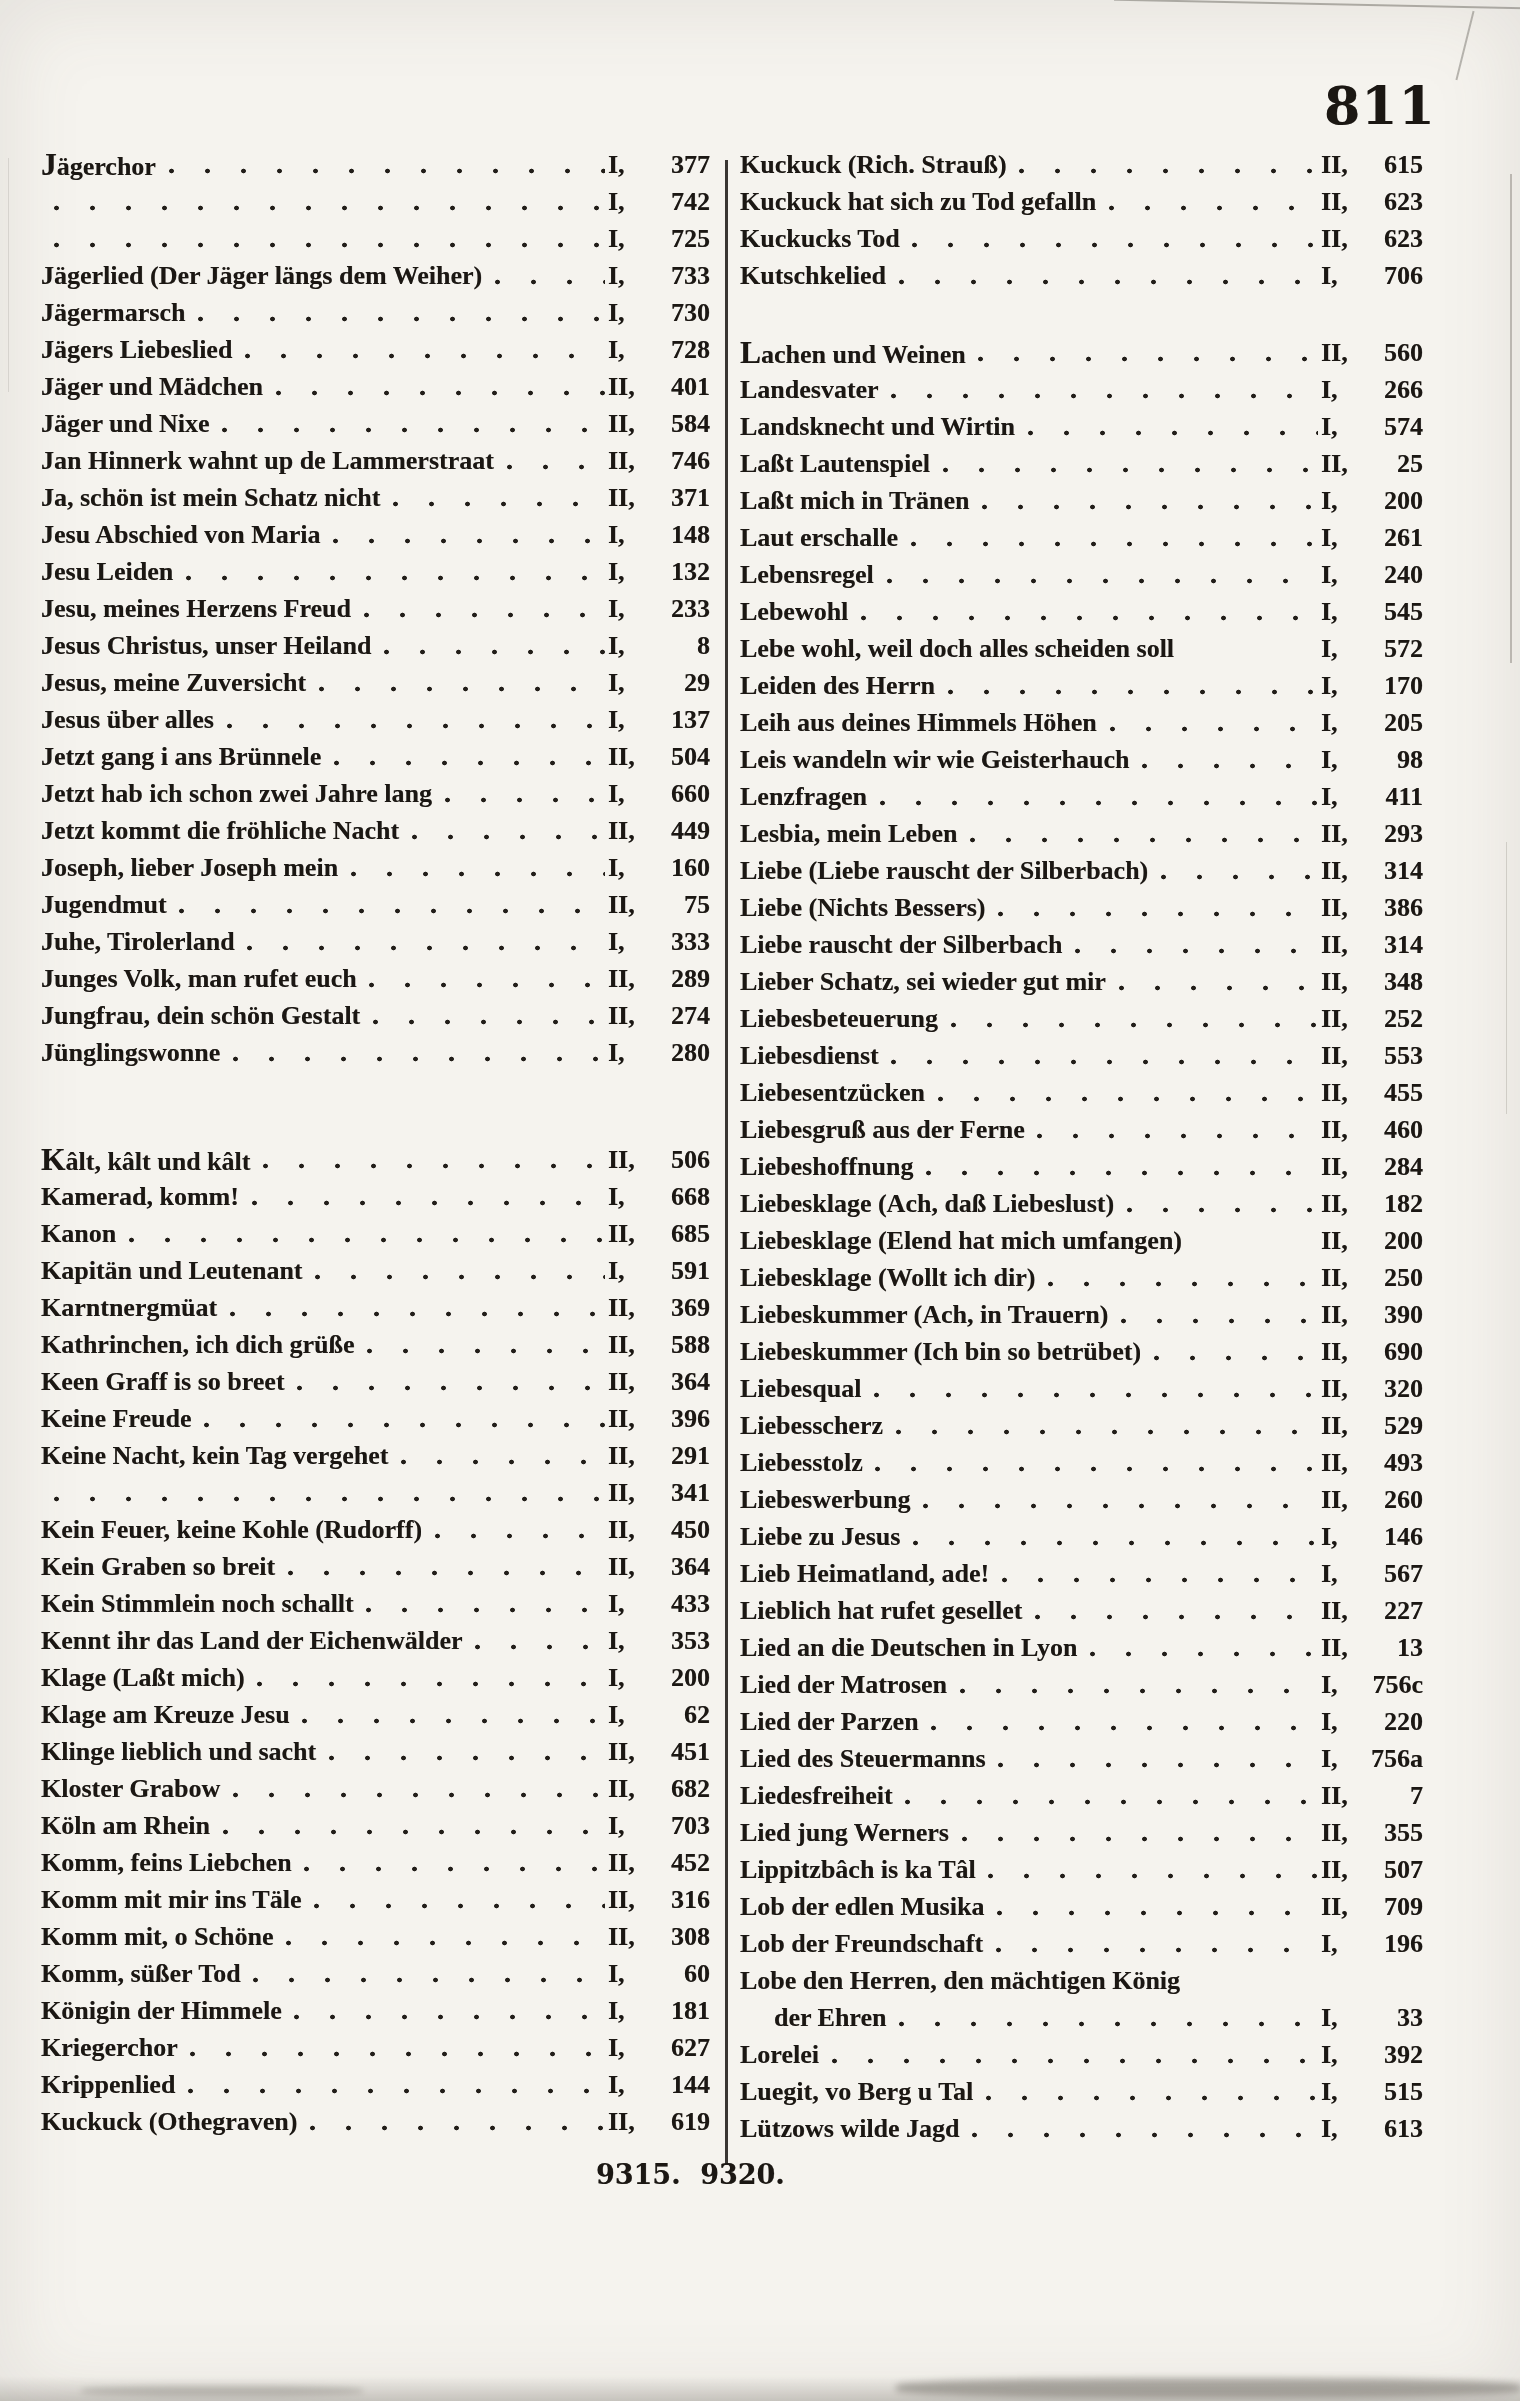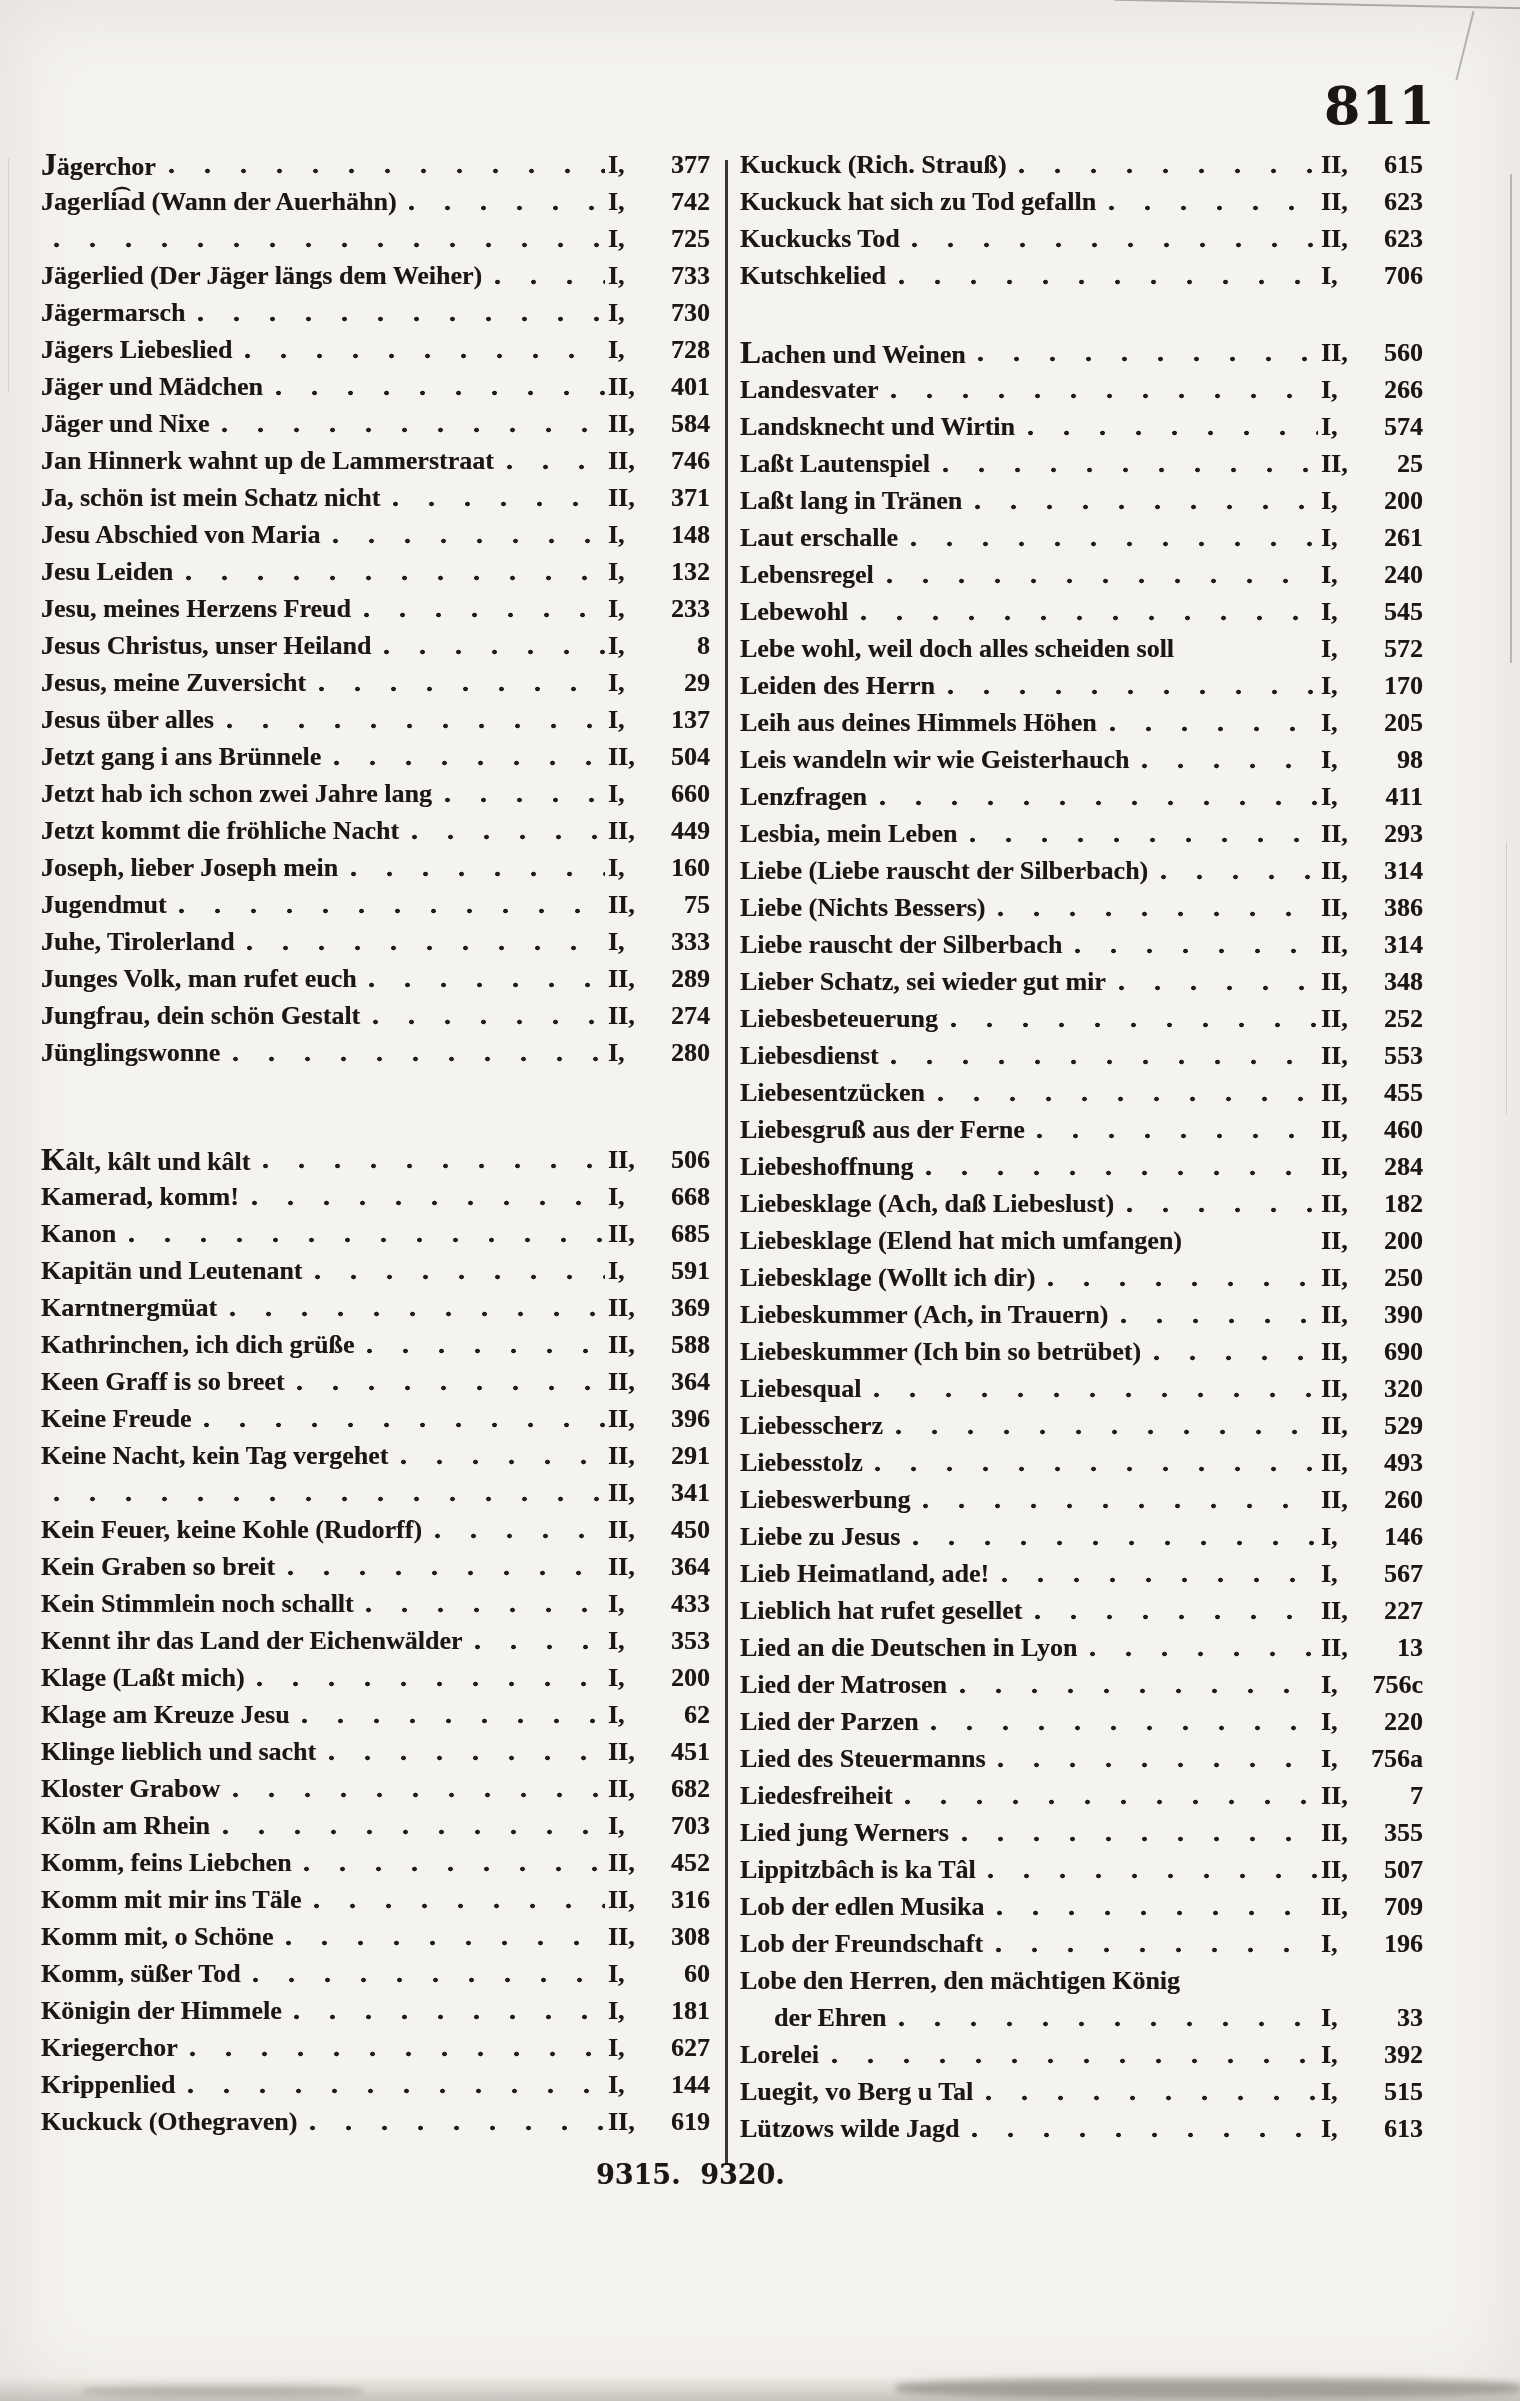--- a/index.html
+++ b/index.html
@@ -120,21 +120,20 @@
 <div class="col col-left" id="col-left">
     <div class="row lead">
     <span class="title">Jägerchor</span>
     <span class="leader"></span>
     <span class="ref">
       <span class="vol">I,</span>
       <span class="pg">377</span>
     </span>
   </div>
     <div class="row">
-    <span class="title">Jagerli͡ad (Wann der Auerhähn)</span>
     <span class="leader"></span>
     <span class="ref">
       <span class="vol">I,</span>
       <span class="pg">742</span>
     </span>
   </div>
     <div class="row">
     <span class="leader"></span>
     <span class="ref">
       <span class="vol">I,</span>
@@ -595,21 +594,21 @@
   </div>
     <div class="row">
     <span class="title">Laßt Lautenspiel</span>
     <span class="leader"></span>
     <span class="ref">
       <span class="vol">II,</span>
       <span class="pg">25</span>
     </span>
   </div>
     <div class="row">
-    <span class="title">Laßt lang in Tränen</span>
+    <span class="title">Laßt mich in Tränen</span>
     <span class="leader"></span>
     <span class="ref">
       <span class="vol">I,</span>
       <span class="pg">200</span>
     </span>
   </div>
     <div class="row">
     <span class="title">Laut erschalle</span>
     <span class="leader"></span>
     <span class="ref">

